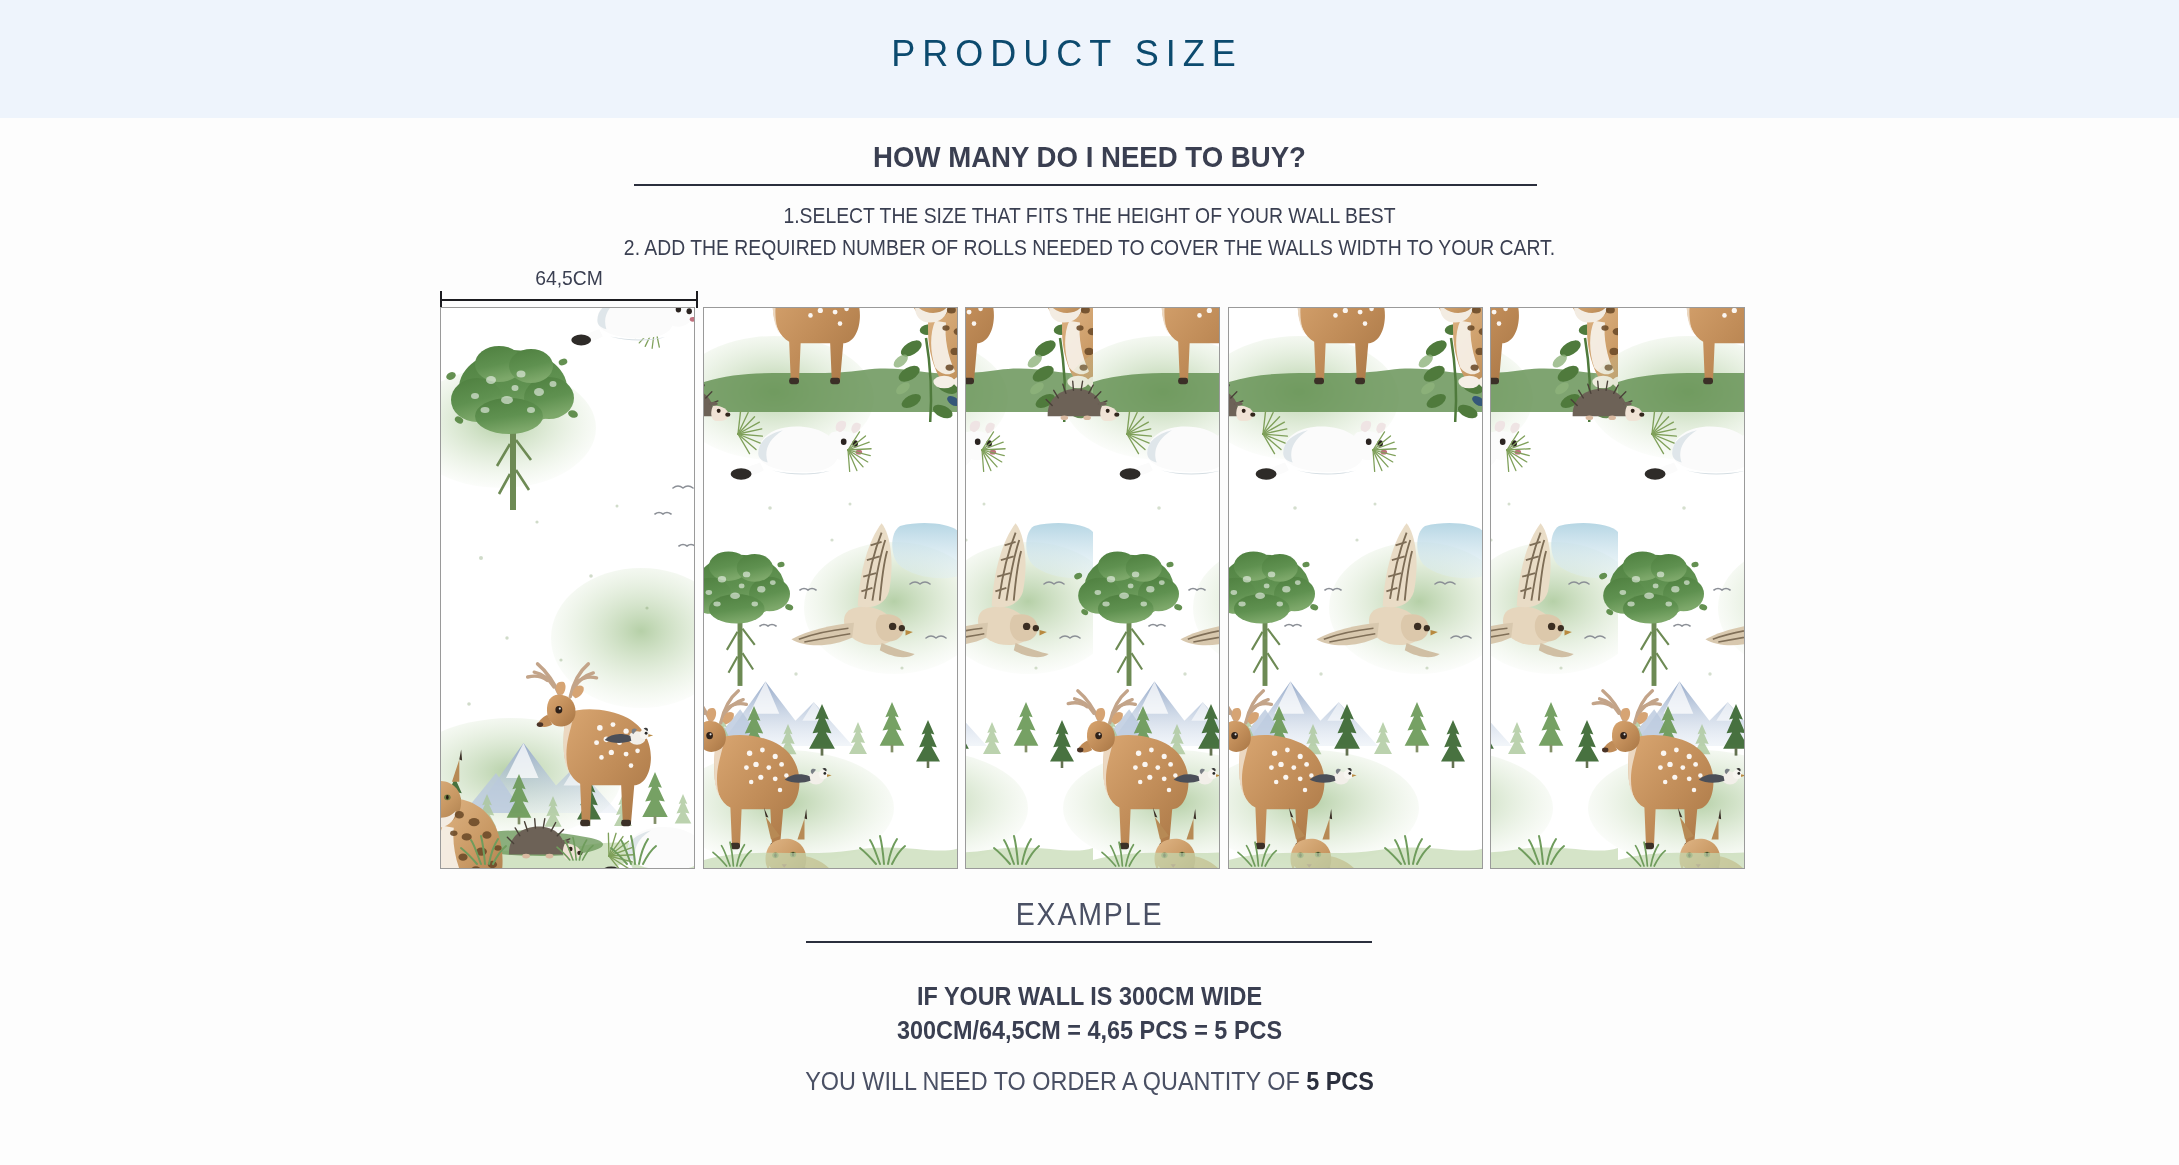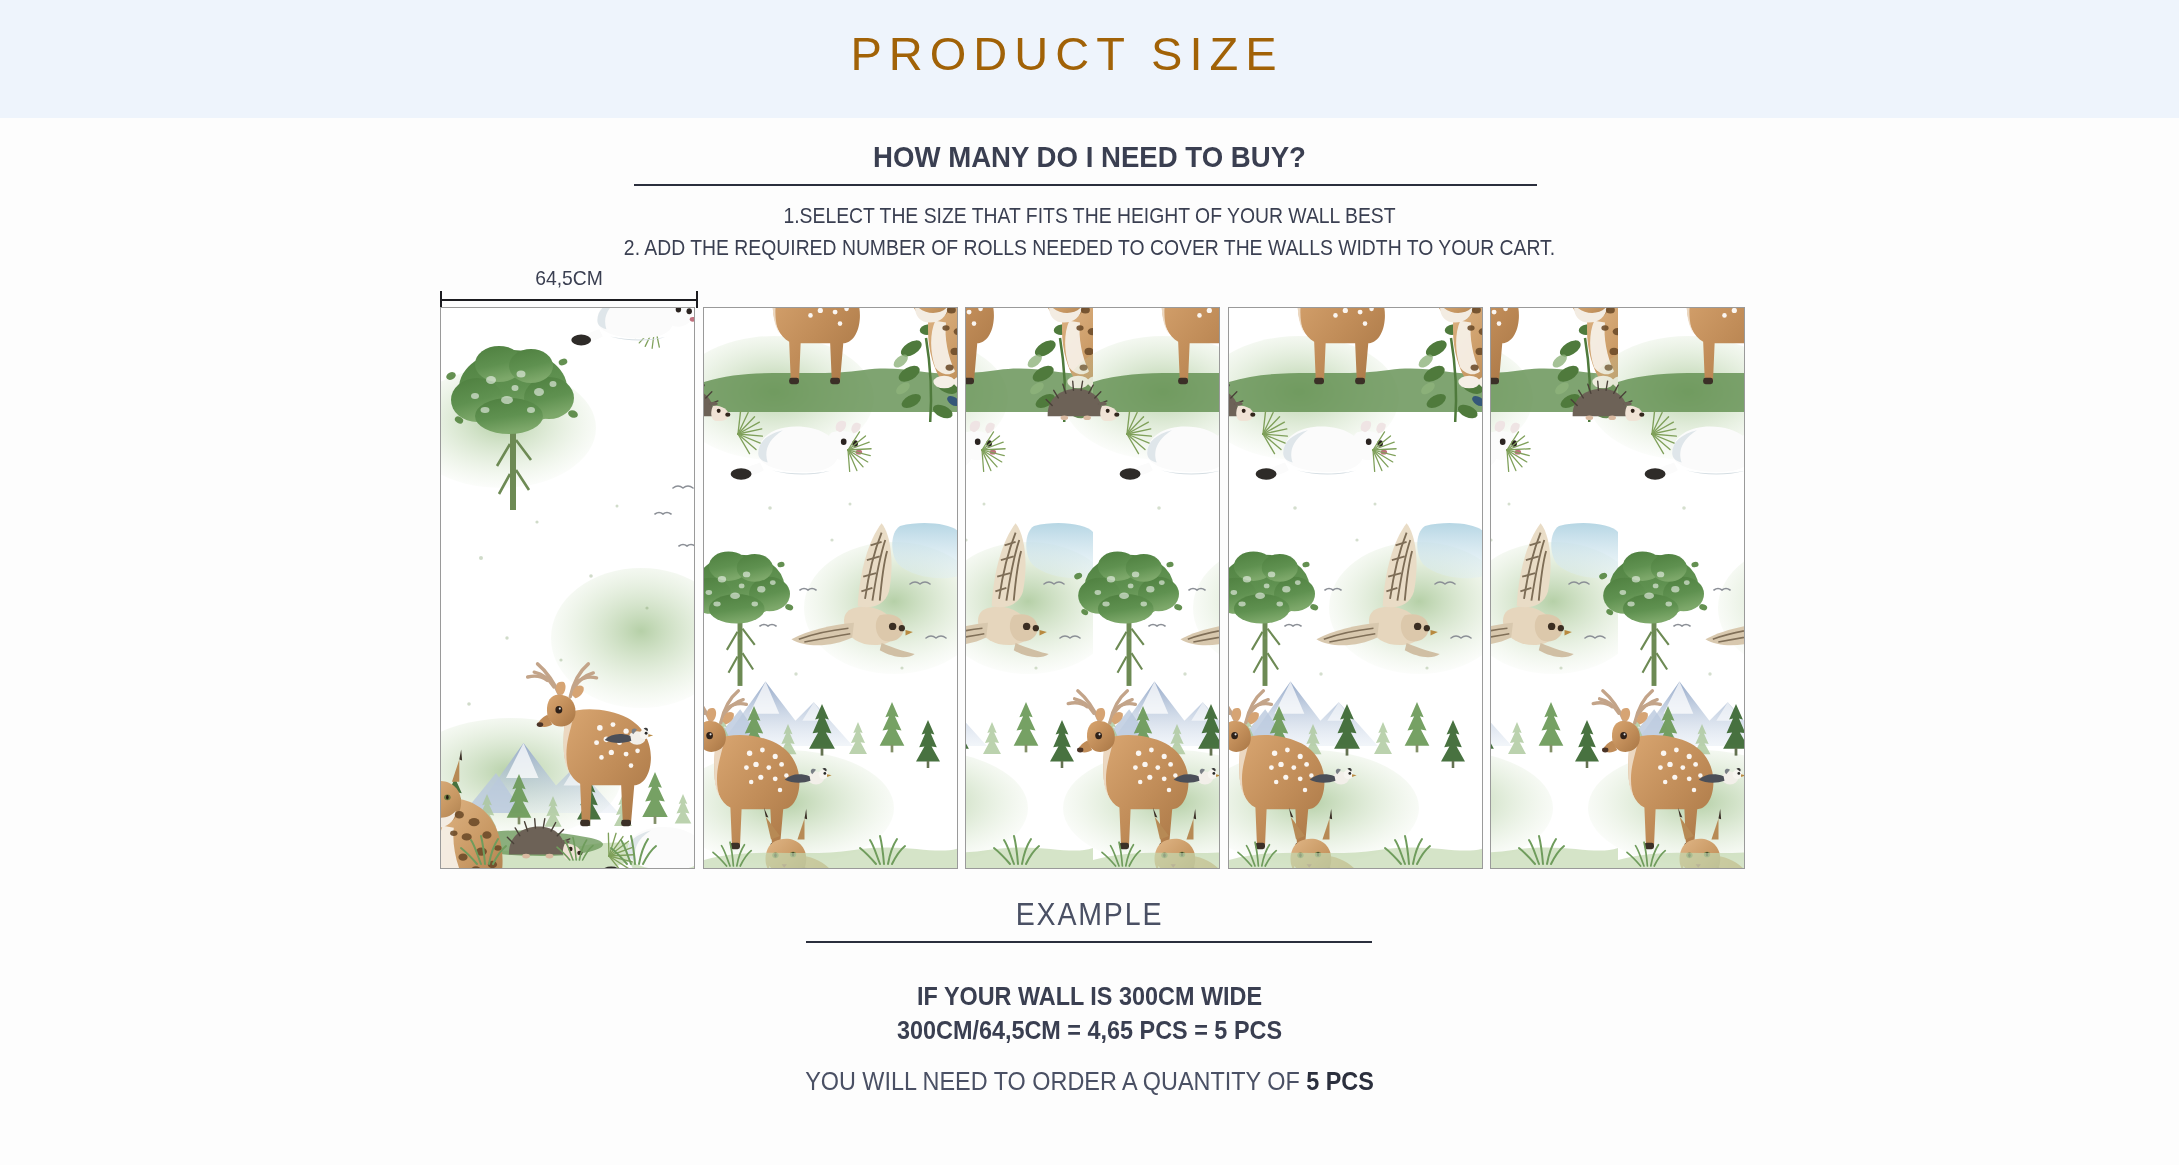--- a/index.html
+++ b/index.html
@@ -13,24 +13,24 @@
   }
 
   
   .header-band{
     position:absolute;left:0;top:0;width:2179px;height:118px;
     background:#eef4fc;
   }
   .header-title{
     position:absolute;left:0;top:24px;width:2134px;
     text-align:center;
-    font-size:47px;
+    font-size:36px;
     font-weight:300;
     letter-spacing:7px;
-    color:#a16207;
+    color:#0c4a6e;
     line-height:60px;
     white-space:nowrap;
   }
 
   
   .body-area{
     position:absolute;left:0;top:118px;width:2179px;height:1047px;
     background:#fdfdfd;
   }
 

